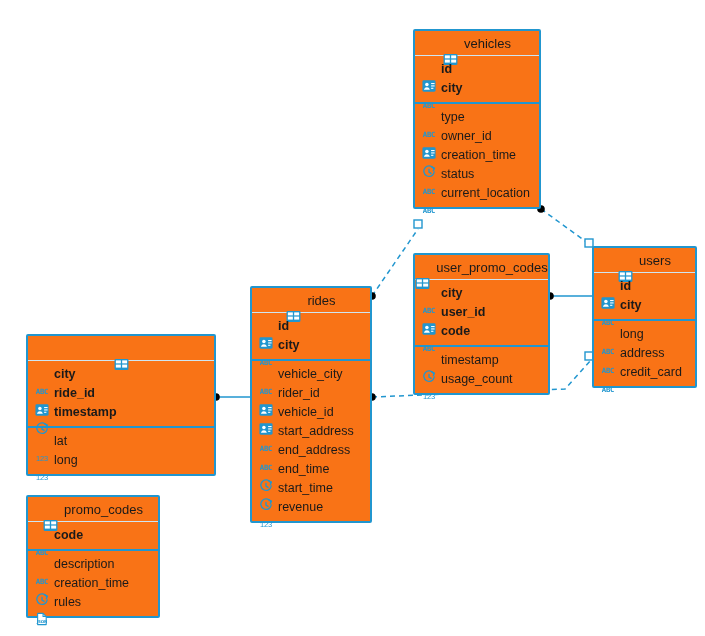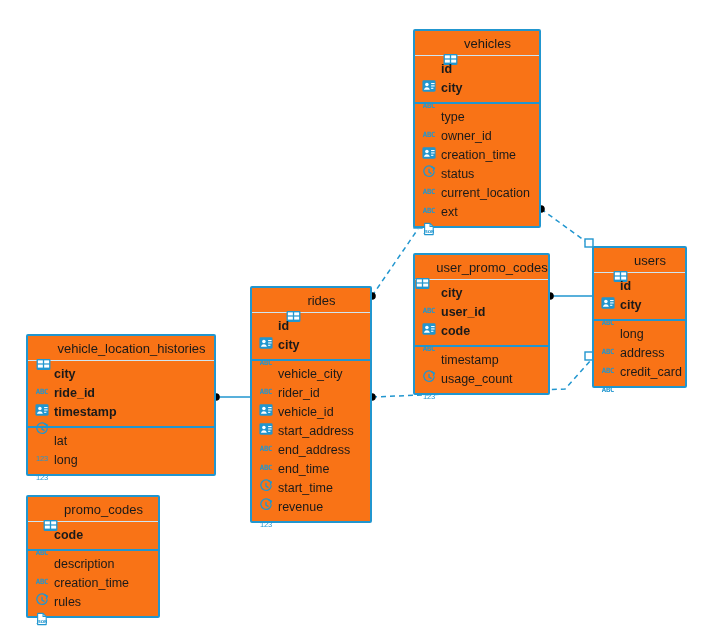--- a/index.html
+++ b/index.html
@@ -204,30 +204,20 @@
           <span class="field-label">status</span>
         </div>
         <div class="field">
           <span class="ico">
             <svg viewBox="0 0 16 16">
               <text x="8" y="11.2" text-anchor="middle" font-family="DejaVu Sans Mono, monospace" font-size="8.3" font-weight="bold" fill="#2196cf" letter-spacing="-0.2">ABC</text>
             </svg>
           </span>
           <span class="field-label">current_location</span>
         </div>
-        <div class="field">
-          <span class="ico">
-            <svg viewBox="0 0 16 16">
-              <path d="M3.0 1.6 h6.2 l3.6 3.6 v9.2 h-9.8 z" fill="#ffffff" stroke="#2196cf" stroke-width="1.25" stroke-linejoin="round"></path>
-              <path d="M9.2 1.6 v3.6 h3.6" fill="none" stroke="#2196cf" stroke-width="1.25" stroke-linejoin="round"></path>
-              <text x="7.9" y="13.0" text-anchor="middle" font-family="DejaVu Sans, sans-serif" font-size="4.6" font-weight="bold" fill="#2196cf" letter-spacing="-0.25">JSON</text>
-            </svg>
-          </span>
-          <span class="field-label">ext</span>
-        </div>
       </div>
     </div>
     <div class="entity" style="left: 413px; top: 253px; width: 137px;">
       <div class="entity-header">
         <span class="ico tbl-ico">
           <svg viewBox="0 0 16 16">
             <rect x="0.6" y="2.2" width="14.8" height="11.6" rx="1.2" fill="#2196cf"></rect>
             <rect x="2.0" y="3.6" width="5.3" height="3.2" fill="#ffffff"></rect>
             <rect x="8.7" y="3.6" width="5.3" height="3.2" fill="#ffffff"></rect>
             <rect x="2.0" y="8.1" width="5.3" height="3.2" fill="#ffffff"></rect>
@@ -281,21 +271,21 @@
         <div class="field">
           <span class="ico">
             <svg viewBox="0 0 16 16">
               <text x="8" y="11.4" text-anchor="middle" font-family="Liberation Sans, sans-serif" font-size="8.6" fill="#2196cf" letter-spacing="-0.3">123</text>
             </svg>
           </span>
           <span class="field-label">usage_count</span>
         </div>
       </div>
     </div>
-    <div class="entity" style="left: 592px; top: 246px; width: 95px;">
+    <div class="entity" style="left: 592px; top: 246px; width: 105px;">
       <div class="entity-header">
         <span class="ico tbl-ico">
           <svg viewBox="0 0 16 16">
             <rect x="0.6" y="2.2" width="14.8" height="11.6" rx="1.2" fill="#2196cf"></rect>
             <rect x="2.0" y="3.6" width="5.3" height="3.2" fill="#ffffff"></rect>
             <rect x="8.7" y="3.6" width="5.3" height="3.2" fill="#ffffff"></rect>
             <rect x="2.0" y="8.1" width="5.3" height="3.2" fill="#ffffff"></rect>
             <rect x="8.7" y="8.1" width="5.3" height="3.2" fill="#ffffff"></rect>
           </svg>
         </span>
@@ -472,21 +462,20 @@
       <div class="entity-header">
         <span class="ico tbl-ico">
           <svg viewBox="0 0 16 16">
             <rect x="0.6" y="2.2" width="14.8" height="11.6" rx="1.2" fill="#2196cf"></rect>
             <rect x="2.0" y="3.6" width="5.3" height="3.2" fill="#ffffff"></rect>
             <rect x="8.7" y="3.6" width="5.3" height="3.2" fill="#ffffff"></rect>
             <rect x="2.0" y="8.1" width="5.3" height="3.2" fill="#ffffff"></rect>
             <rect x="8.7" y="8.1" width="5.3" height="3.2" fill="#ffffff"></rect>
           </svg>
         </span>
-        <span class="entity-title">vehicle_location_histories</span>
       </div>
       <div class="field-group keys">
         <div class="field key">
           <span class="ico">
             <svg viewBox="0 0 16 16">
               <text x="8" y="11.2" text-anchor="middle" font-family="DejaVu Sans Mono, monospace" font-size="8.3" font-weight="bold" fill="#2196cf" letter-spacing="-0.2">ABC</text>
             </svg>
           </span>
           <span class="field-label">city</span>
         </div>

